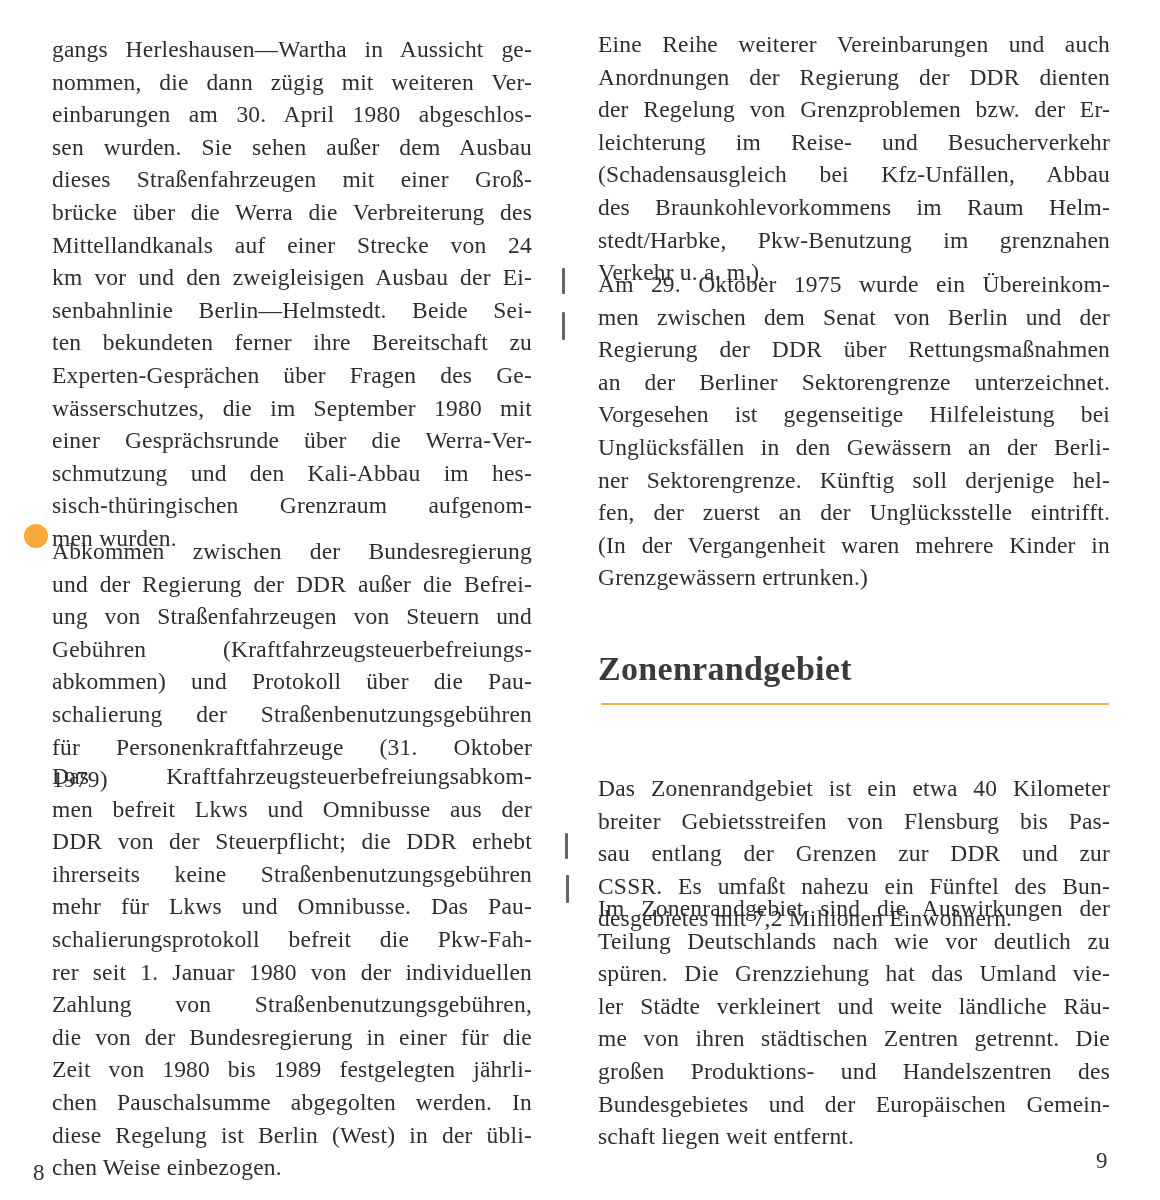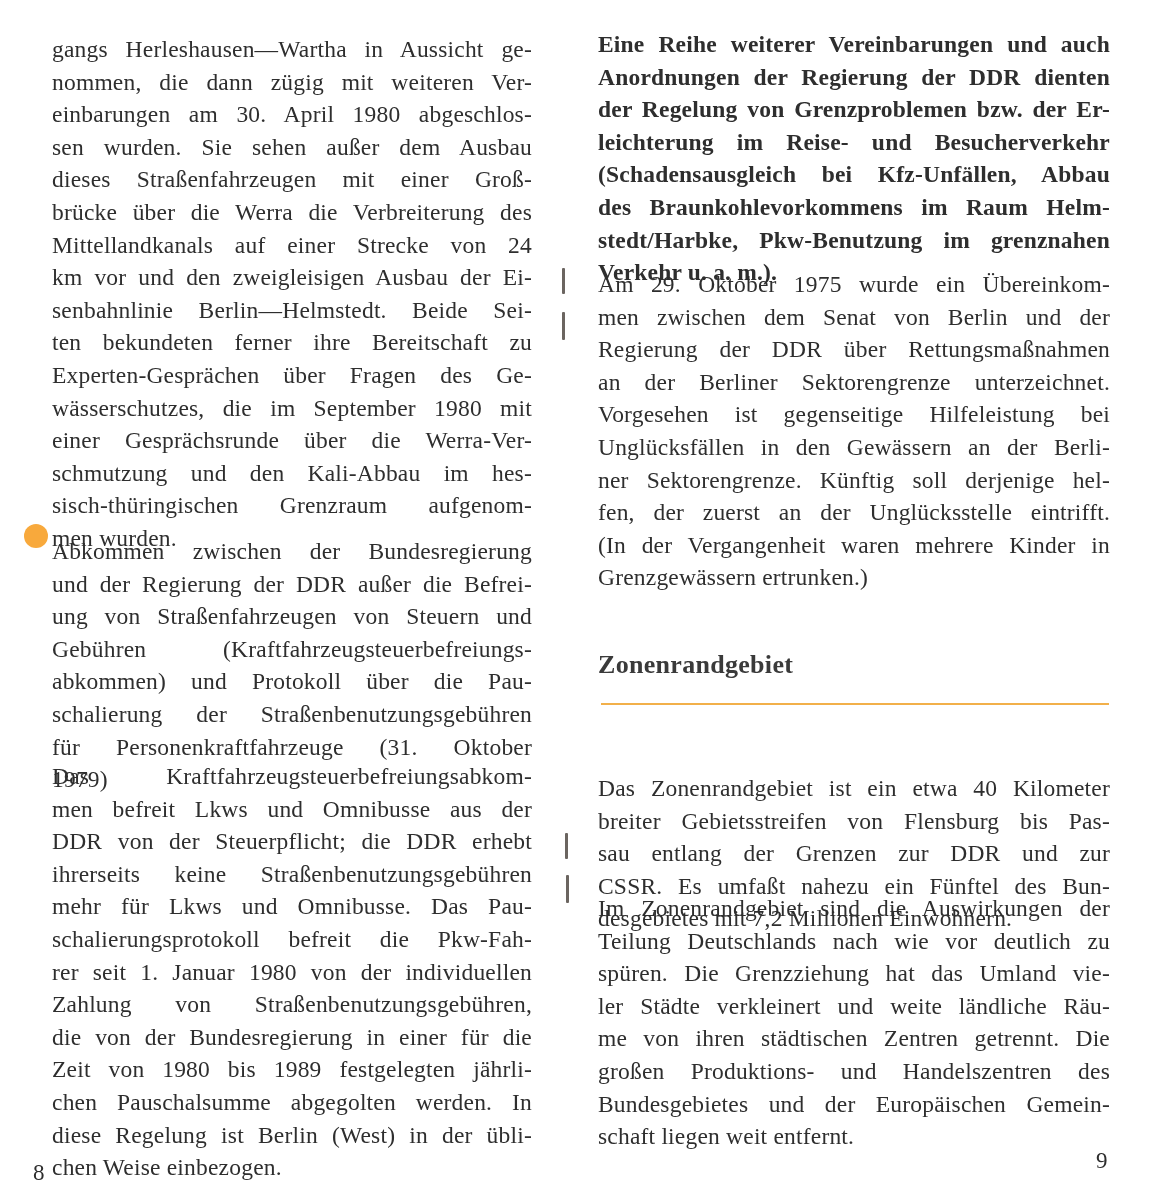--- a/index.html
+++ b/index.html
@@ -42,21 +42,21 @@
       top: 524px;
       width: 24px;
       height: 24px;
       border-radius: 50%;
       background: #f8a93c;
     }
     .heading {
       position: absolute;
       left: 0;
       top: 650px;
-      font-size: 26px;
+      font-size: 34px;
       font-weight: bold;
       color: #3a3a3a;
       letter-spacing: 0.3px;
     }
     .rule {
       position: absolute;
       left: 3px;
       top: 703px;
       width: 508px;
       height: 2px;
@@ -127,21 +127,21 @@
 <div class="bullet-dot" style="background: rgb(248, 169, 60);"></div>
 
 <span class="page-num pn-left">8</span>
 
 <div class="binding-mark" style="left:562px; top:268px; height:26px;"></div>
 <div class="binding-mark" style="left:562px; top:312px; height:28px;"></div>
 <div class="binding-mark" style="left:565px; top:833px; height:26px;"></div>
 <div class="binding-mark" style="left:566px; top:875px; height:28px;"></div>
 
 <div class="col col-right">
-  <div class="para" style="top:28px;font-weight:bold;">
+  <div class="para" style="top:28px;">
       <span class="line">Eine Reihe weiterer Vereinbarungen und auch</span>
       <span class="line">Anordnungen der Regierung der DDR dienten</span>
       <span class="line">der Regelung von Grenzproblemen bzw. der Er-</span>
       <span class="line">leichterung im Reise- und Besucherverkehr</span>
       <span class="line">(Schadensausgleich bei Kfz-Unfällen, Abbau</span>
       <span class="line">des Braunkohlevorkommens im Raum Helm-</span>
       <span class="line">stedt/Harbke, Pkw-Benutzung im grenznahen</span>
       <span class="line last">Verkehr u. a. m.).</span>
     </div>
   <div class="para" style="top:268px;">

